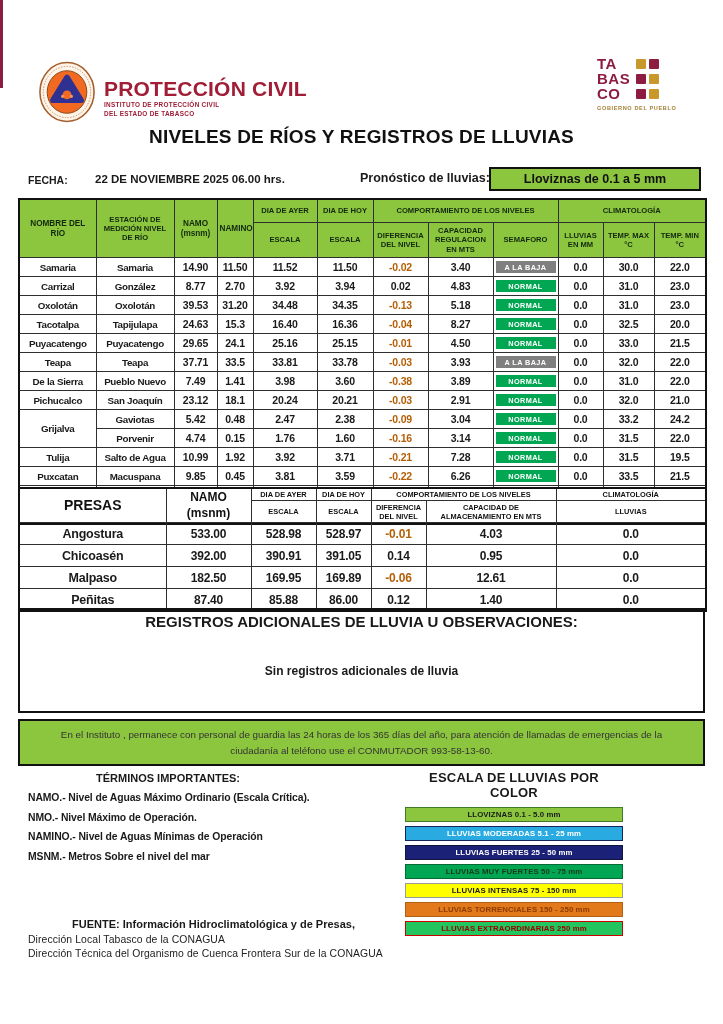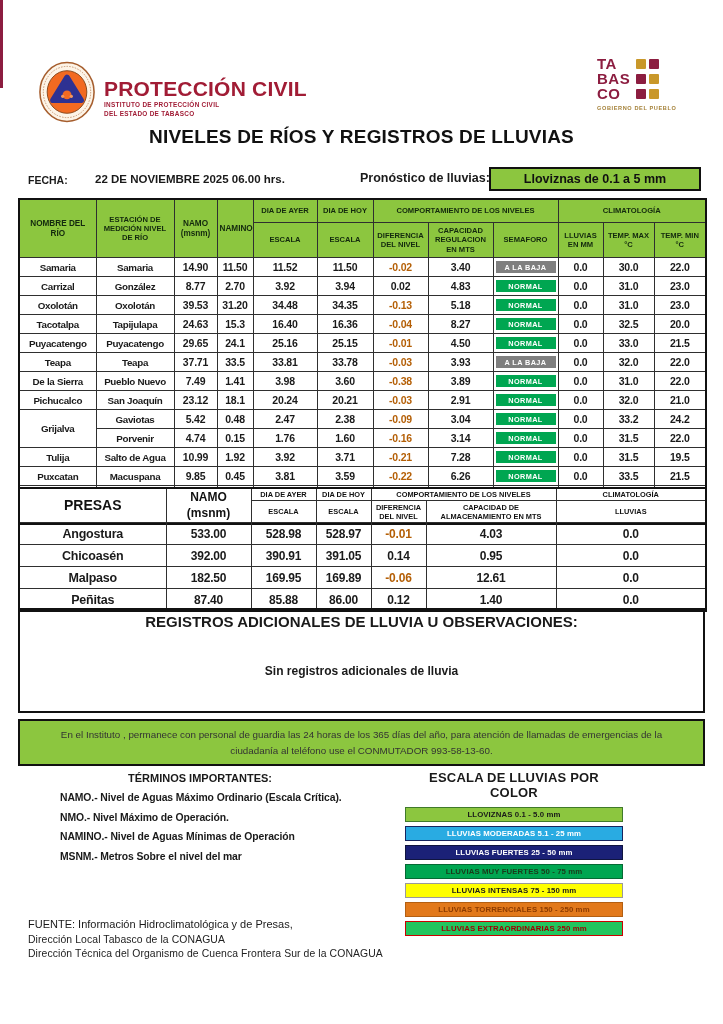--- a/index.html
+++ b/index.html
@@ -67,33 +67,33 @@
   .obs-title{font-size:15px;font-weight:800;text-align:center;padding-top:3px;}
   .obs-body{flex:1;display:flex;align-items:center;justify-content:center;
             font-size:12px;font-weight:800;}
 
   
   .notice{position:absolute;left:18px;top:719px;width:687px;height:47px;background:#8cc63f;
           border:2px solid #111;box-sizing:border-box;display:flex;align-items:center;justify-content:center;}
   .notice-text{font-size:9.8px;color:#333;text-align:center;line-height:1.55;padding:0 26px;}
 
   
-  .terms{position:absolute;left:28px;top:772px;width:345px;margin-left:32px;}
+  .terms{position:absolute;left:28px;top:772px;width:345px;}
   .terms-title{font-size:11px;font-weight:800;text-align:center;width:280px;margin-bottom:8px;}
   .term-item{font-size:10.4px;font-weight:800;margin-bottom:8.5px;letter-spacing:-.1px;}
 
   
   .scale{position:absolute;left:405px;top:770px;width:218px;}
   .scale-title{font-size:13px;font-weight:800;letter-spacing:.2px;text-align:center;margin-bottom:7px;}
   .scale-bar{height:15px;margin-bottom:4px;display:flex;align-items:center;justify-content:center;
              font-size:7.8px;font-weight:700;box-sizing:border-box;border:1.5px solid #333;letter-spacing:.1px;}
 
   
   .fuente{position:absolute;left:28px;top:918px;width:480px;}
-  .fuente-bold{font-size:11px;font-weight:400;margin-bottom:4px;}
+  .fuente-bold{font-size:11px;font-weight:700;margin-bottom:4px;margin-left:44px;}
   .fuente-line{font-size:10.4px;color:#222;margin-bottom:3px;letter-spacing:.1px;}
 </style>
 </head>
 <body>
 
 <div class="page">
   <div class="edge-mark"></div>
 
   <div class="hdr">
     <div class="seal">

